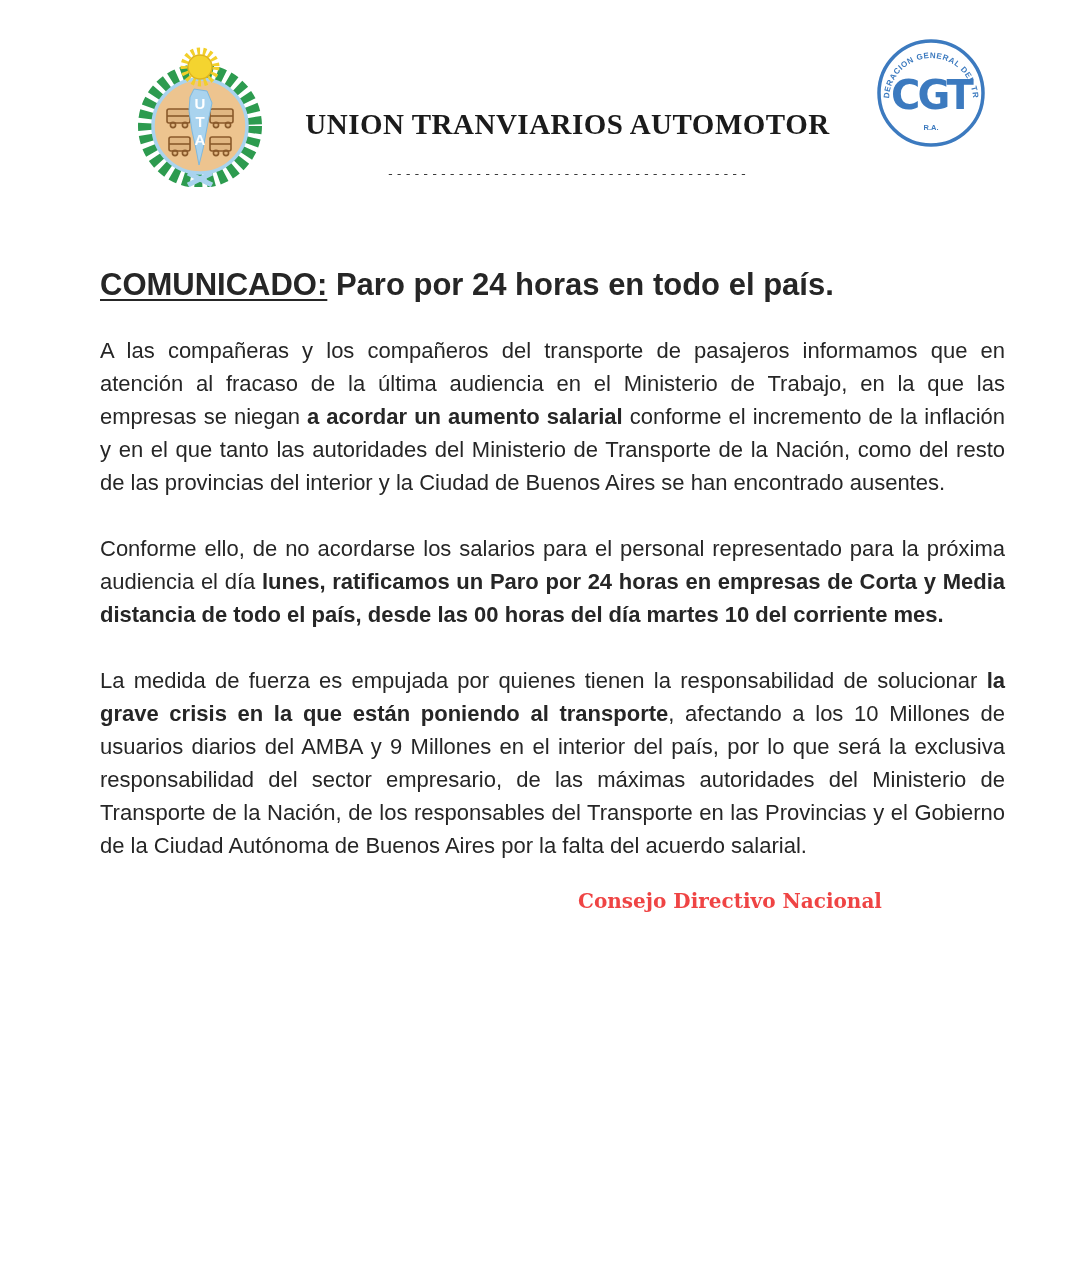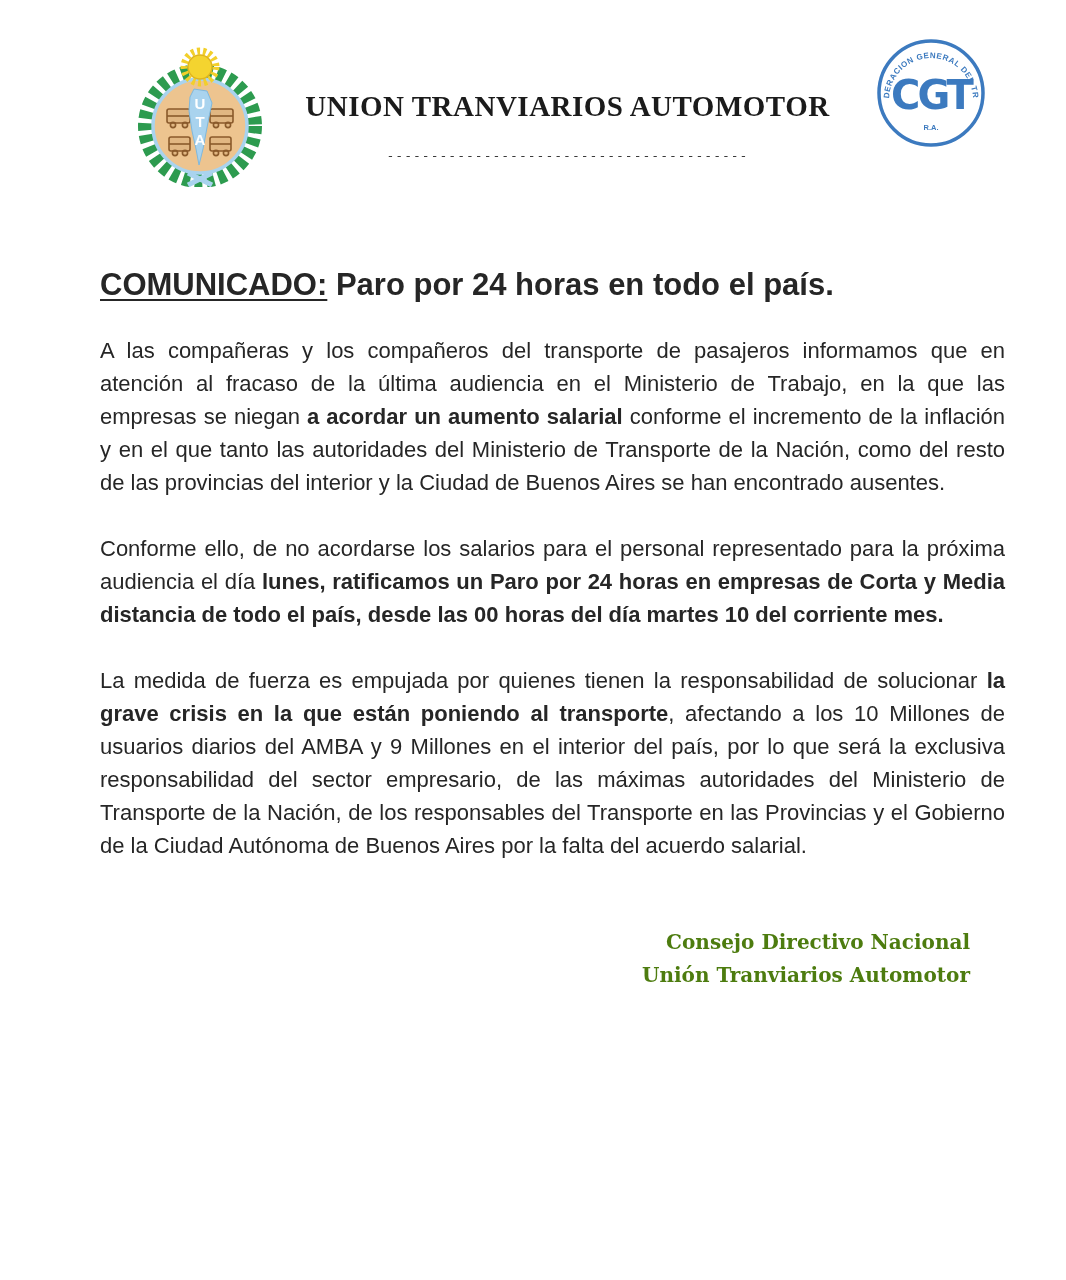--- a/index.html
+++ b/index.html
@@ -14,21 +14,21 @@
 
   
   .uta-logo { position:absolute; left:130px; top:45px; }
   .cgt-logo { position:absolute; left:876px; top:38px; }
 
   .title-block {
     position:absolute; left:275px; top:90px; width:585px;
     text-align:center;
   }
   .org-title {
-    margin:0;
+    margin:18px;
     font-family:"Liberation Serif", serif;
     font-weight:700;
     font-size:29px;
     letter-spacing:0.5px;
     color:#1b1b1b;
     white-space:nowrap;
   }
   .org-subtitle {
     margin-top:27px;
     font-family:"Liberation Serif", serif;
@@ -59,29 +59,29 @@
     text-decoration-thickness:2px;
     text-underline-offset:4px;
   }
   p.para {
     margin:33px 0 0 0;
     text-align:justify;
   }
   p.para strong { font-weight:700; }
 
   .signature {
-    margin-top:64px;
+    margin-top:23px;
     margin-left:390px;
     width:480px;
-    text-align:right;
+    text-align:center;
     font-family:"DejaVu Serif", serif;
     font-weight:700;
     font-size:20px;
     line-height:33px;
-    color:#4d7c0f;
+    color:#ef4444;
   }
 </style>
 </head>
 <body>
 
 <div class="page">
 
   <header>
 
     <svg class="uta-logo" width="140" height="142" viewBox="0 0 140 142" aria-hidden="true">
@@ -151,17 +151,16 @@
 
     <p class="para"><span>A las compañeras y los compañeros del transporte de pasajeros informamos que en atención al fracaso de la última audiencia en el Ministerio de Trabajo, en la que las empresas se niegan </span><strong>a acordar un aumento salarial</strong><span> conforme el incremento de la inflación y en el que tanto las autoridades del Ministerio de Transporte de la Nación, como del resto de las provincias del interior y la Ciudad de Buenos Aires se han encontrado ausentes.</span></p>
 
     <p class="para"><span>Conforme ello, de no acordarse los salarios para el personal representado para la próxima audiencia el día </span><strong>lunes, ratificamos un Paro por 24 horas en empresas de Corta y Media distancia de todo el país, desde las 00 horas del día martes 10 del corriente mes.</strong></p>
 
 
     <p class="para"><span>La medida de fuerza es empujada por quienes tienen la responsabilidad de solucionar </span><strong>la grave crisis en la que están poniendo al transporte</strong><span>, afectando a los 10 Millones de usuarios diarios del AMBA y 9 Millones en el interior del país, por lo que será la exclusiva responsabilidad del sector empresario, de las máximas autoridades del Ministerio de Transporte de la Nación, de los responsables del Transporte en las Provincias y el Gobierno de la Ciudad Autónoma de Buenos Aires por la falta del acuerdo salarial.</span></p>
 
     <div class="signature">
       <div>Consejo Directivo Nacional</div>
-      <div>Unión Tranviarios Automotor</div>
     </div>
 
   </main>
 </div>
 
 </body></html>

